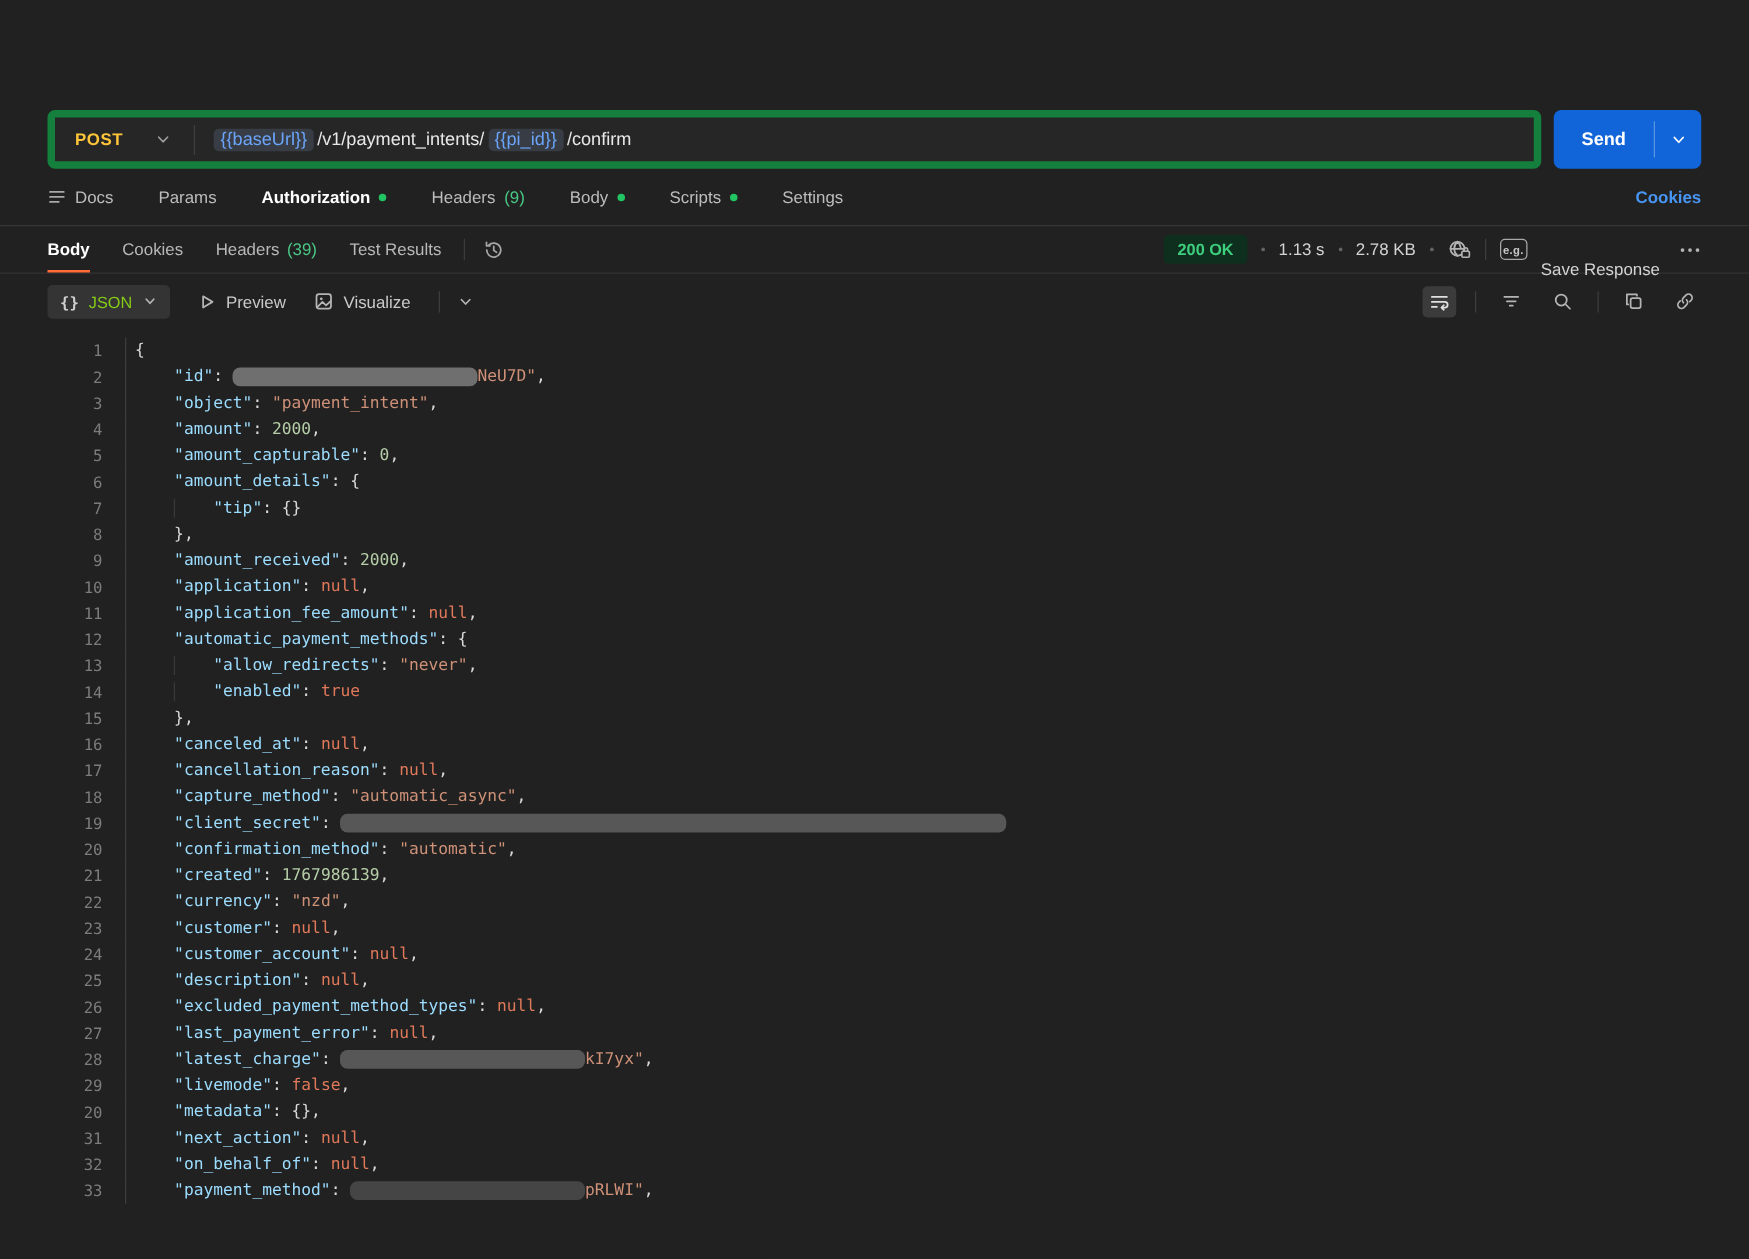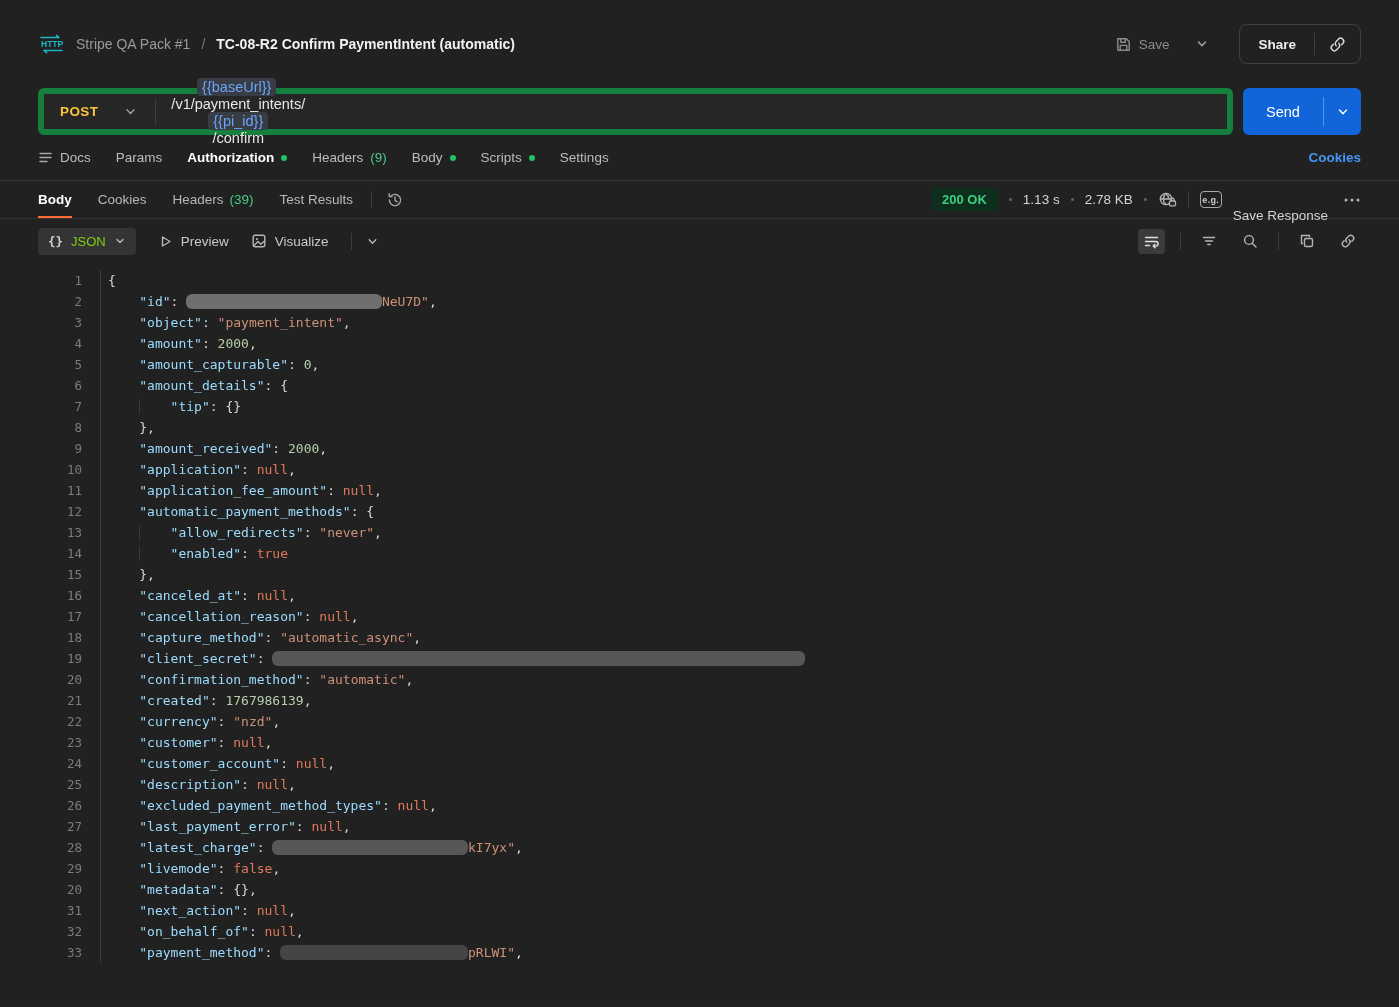--- a/index.html
+++ b/index.html
@@ -26,25 +26,25 @@
   .share-div { width:1px; height:22px; background:#404040; }
   .share-link { padding:0 14px; color:#dcdcdc; }
 
   
   .url-row { padding:0 38px; display:flex; gap:10px; }
   .url-box { flex:1; height:47px; background:#262626; border:6px solid #15803d; border-radius:6px; display:flex; align-items:center; }
   .method { display:flex; align-items:center; gap:26px; padding:0 18px 0 16px; cursor:default; }
   .method-label { color:var(--method-post,#fdc539); font-weight:700; font-size:13.5px; letter-spacing:.4px; }
   .method .ic { color:#9f9f9f; }
   .url-vline { width:1px; height:24px; background:#3f3f3f; margin-right:15px; }
-  .url-text { display:flex; align-items:center; font-size:14.5px; color:#e8e8e8; white-space:pre;flex-direction:column; }
+  .url-text { display:flex; align-items:center; font-size:14.5px; color:#e8e8e8; white-space:pre; }
   .url-var { color:var(--variable-blue,#6ba4f8); background:#373c45; border-radius:4px; padding:1px 5px; margin:0 3px; }
   .url-var:first-child { margin-left:0; }
   .send-btn { width:118px; height:47px; background:var(--send-blue,#1165d8); border-radius:6px; display:flex; align-items:stretch; color:#fff; cursor:default; }
-  .send-main { flex:1; display:flex; align-items:center; justify-content:center; font-weight:400; font-size:14.5px; }
+  .send-main { flex:1; display:flex; align-items:center; justify-content:center; font-weight:700; font-size:14.5px; }
   .send-div { width:1px; background:rgba(255,255,255,.3); margin:9px 0; }
   .send-caret { width:37px; display:flex; align-items:center; justify-content:center; }
 
   
   .req-tabs { height:46px; padding:0 38px; display:flex; align-items:center; gap:30px; border-bottom:1px solid #373737; }
   .rtab { display:flex; align-items:center; gap:7px; color:#bdbdbd; cursor:default; }
   .rtab.active { color:#fff; font-weight:700; }
   .rtab .count { color:#4ac885; }
   .rtab .dot { width:6px; height:6px; border-radius:50%; background:#21c462; }
   .rtab .ic { color:#a8a8a8; }
@@ -90,57 +90,20 @@
   .tk-s { color:#ce9178; }
   .tk-n { color:#b5cea8; }
   .tk-w { color:#e0795a; }
   .tk-p { color:#d9d9d9; }
   .tk-r { display:inline-block; height:15px; border-radius:6px; }
 </style>
 </head>
 <body>
 
 <div class="hdr">
-  <div class="crumb">
-    <span class="ic http-badge">
-      <svg width="27" height="22" viewBox="0 0 27 22">
-        <path d="M3 4.5h18m0 0l-2.5-2.2M24 17.5H6m0 0l2.5 2.2" stroke-width="1.6"></path>
-        <text x="3" y="13.5" font-size="8.5" font-weight="bold" fill="currentColor" stroke="none" font-family="Liberation Sans, sans-serif">HTTP</text>
-      </svg>
-    </span>
-    <span class="crumb-col">Stripe QA Pack #1</span>
-    <span class="crumb-sep">/</span>
-    <span class="crumb-req">TC-08-R2 Confirm PaymentIntent (automatic)</span>
-  </div>
-  <div class="hdr-right">
-    <div class="save-btn">
-      <span class="ic">
-        <svg width="17" height="17" viewBox="0 0 17 17">
-          <path d="M2.8 2.8h8.6l2.8 2.8v8.6H2.8z"></path>
-          <path d="M5.2 14v-4.6h6.6V14M5.8 2.8v3.4h4.6V2.8"></path>
-        </svg>
-      </span>
-      <span>Save</span>
-    </div>
-    <span class="ic save-caret">
-      <svg width="14" height="14" viewBox="0 0 14 14">
-          <polyline points="3.5,5 7,8.8 10.5,5"></polyline>
-        </svg>
-    </span>
-    <div class="share-group">
-      <span class="share-label">Share</span>
-      <span class="share-div"></span>
-      <span class="ic share-link">
-        <svg width="17" height="17" viewBox="0 0 17 17">
-          <path d="M7.2 9.8a3.1 3.1 0 0 1 0-4.4l2.2-2.2a3.1 3.1 0 0 1 4.4 4.4l-1.2 1.2"></path>
-          <path d="M9.8 7.2a3.1 3.1 0 0 1 0 4.4l-2.2 2.2a3.1 3.1 0 0 1-4.4-4.4l1.2-1.2"></path>
-        </svg>
-      </span>
-    </div>
-  </div>
 </div>
 
 <div class="url-row">
   <div class="url-box">
     <div class="method">
       <span class="method-label">POST</span>
       <span class="ic">
         <svg width="13" height="13" viewBox="0 0 13 13">
             <polyline points="3,4.8 6.5,8.4 10,4.8"></polyline>
           </svg>
@@ -154,21 +117,21 @@
     <span class="send-div"></span>
     <span class="ic send-caret">
       <svg width="14" height="14" viewBox="0 0 14 14">
           <polyline points="3.5,5 7,8.8 10.5,5"></polyline>
         </svg>
     </span>
   </div>
 </div>
 
 <div class="req-tabs">
-  <div style="display:flex;align-items:center;gap:25px;">
+  <div style="display:flex;align-items:center;gap:36px;">
       <div class="rtab">
         <span class="ic">
           <svg width="15" height="13" viewBox="0 0 15 13">
             <path d="M2 2.5h11M2 6.5h11M2 10.5h7"></path>
           </svg>
         </span>
         <span>Docs</span>
       </div>
       <div class="rtab">
         <span>Params</span>

